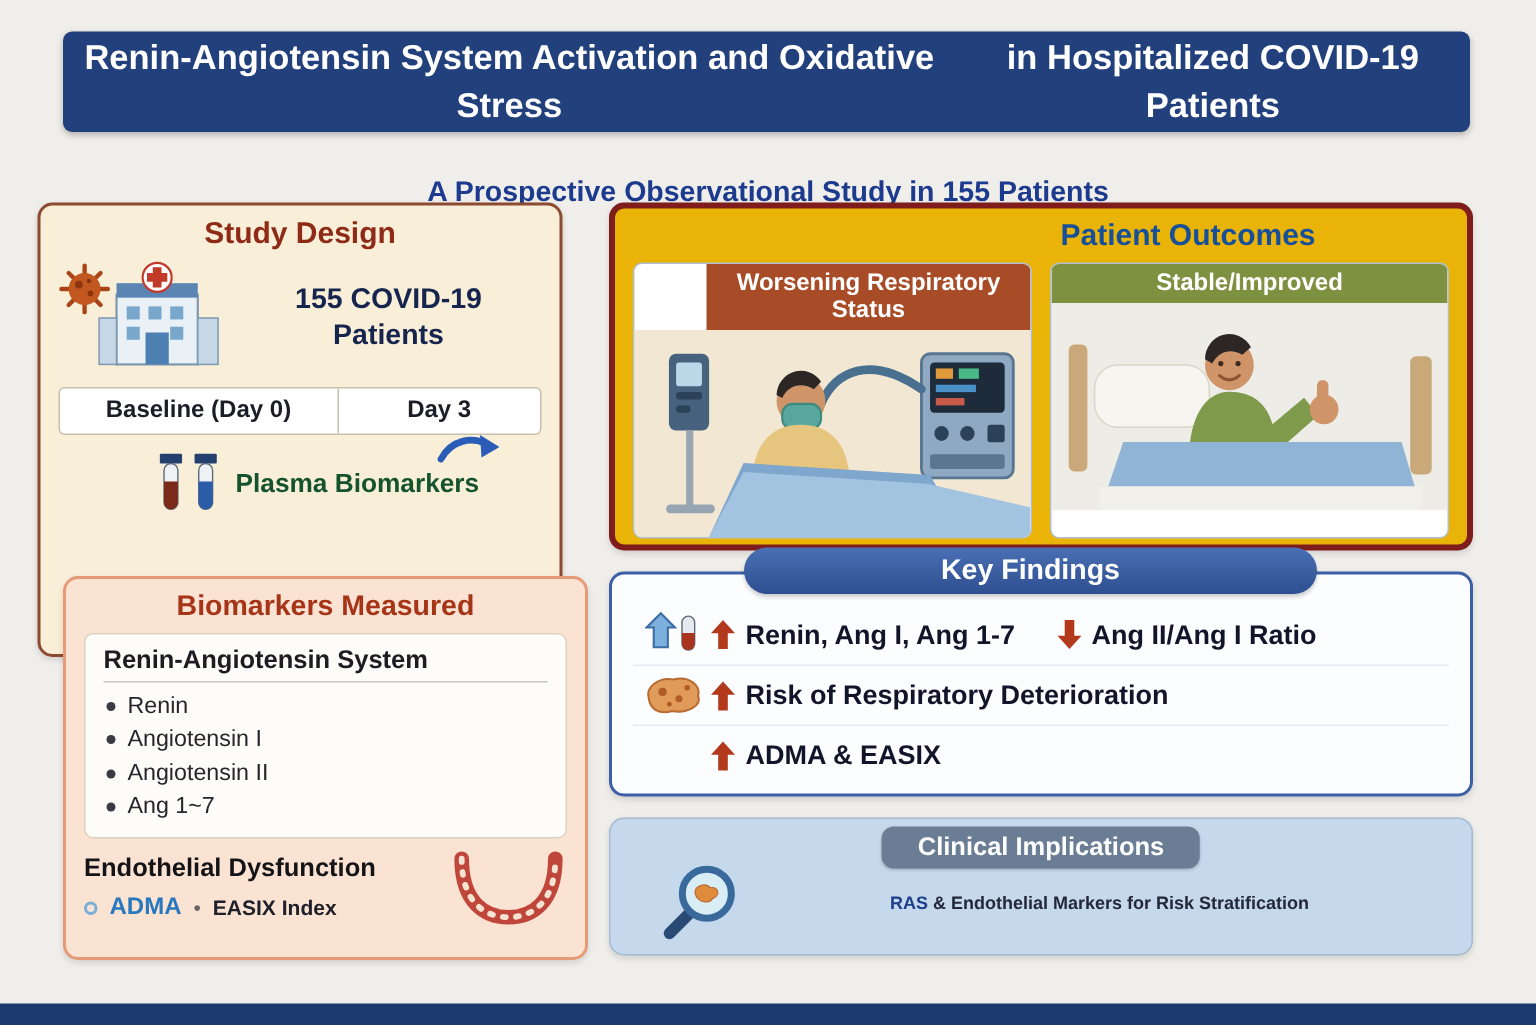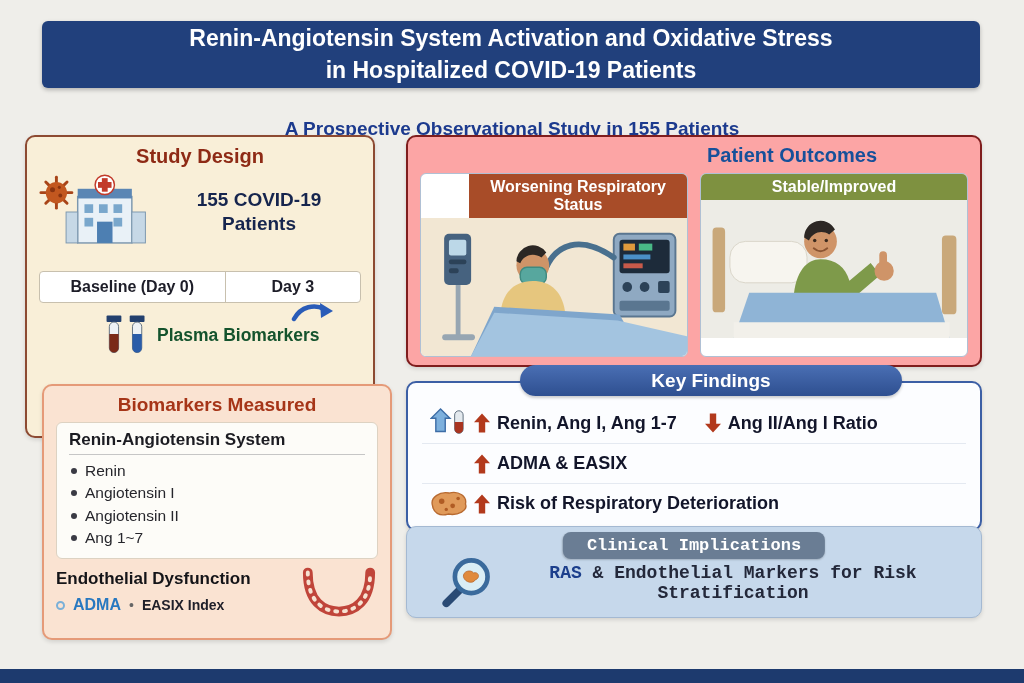--- a/index.html
+++ b/index.html
@@ -1,36 +1,36 @@
 <!DOCTYPE html>
 <html><head>
 <meta charset="utf-8">
 <style>
   * { margin:0; padding:0; box-sizing:border-box; }
   body { font-family:"Liberation Sans", sans-serif; background:#dddbd6; }
   .canvas { position:relative; width:1024px; height:683px; background:#efeeea; overflow:hidden; }
 
   
   .banner { position:absolute; left:42px; top:21px; width:938px; height:67px;
-    background:#21407c; border-radius:6px; color:#fff; display:flex; flex-direction:column;
+    background:#21407c; border-radius:6px; color:#fff; display:flex; flex-direction:row;
     justify-content:center; align-items:center; text-align:center; font-weight:bold;
     font-size:23px; line-height:1.35; box-shadow:0 2px 4px rgba(0,0,0,.25); }
   .subtitle-row { position:absolute; left:56px; top:102px; width:912px; display:flex; align-items:center; gap:16px;flex-direction:column; }
   .hline { flex:1; height:2px; background:#b6bac0; }
   .subtitle { color:#1c3a8e; font-weight:bold; font-size:19px; white-space:nowrap; }
 
   .panel { position:absolute; border-radius:10px; box-shadow:0 2px 4px rgba(0,0,0,.12); }
   .panel-title { text-align:center; font-weight:bold; }
 
   
   .study { left:25px; top:135px; width:350px; height:303px; background:#f9efd8; border:2px solid #8d4a32; padding:8px 12px; }
   .study-title { color:#8e2a15; font-size:20px; }
   .study-row { display:flex; align-items:center; margin-top:5px; }
   .patients-label { flex:1; text-align:center; color:#16254e; font-weight:bold; font-size:19px; line-height:1.25; padding:0 6px; }
-  .timetable { display:flex; margin-top:20px; background:#fff; border:1.5px solid #c8c0ae; border-radius:4px; overflow:hidden; }
+  .timetable { display:flex; margin-top:7px; background:#fff; border:1.5px solid #c8c0ae; border-radius:4px; overflow:hidden; }
   .timetable .cell { padding:6px 4px; text-align:center; font-weight:bold; font-size:16px; color:#1d1d28; }
   .cell-baseline { width:58%; border-right:1.5px solid #c8c0ae; }
   .cell-day3 { width:42%; }
   .plasma-row { display:flex; align-items:center; margin-top:10px; position:relative; padding-left:62px; }
   .plasma-label { margin-left:6px; font-weight:bold; font-size:17.5px; color:#14532d; }
   .curve-arrow { position:absolute; left:252px; top:-12px; }
 
   
   .bio { left:42px; top:384px; width:350px; height:256px; background:#fae3d2; border:2px solid #e59a78; padding:8px 12px; }
   .bio-title { color:#a63518; font-size:19px; }
@@ -42,49 +42,49 @@
   .endo { display:flex; margin-top:7px; align-items:center; }
   .endo-left { flex:1; }
   .endo-heading { font-weight:bold; font-size:17px; color:#141418; }
   .endo-row { display:flex; align-items:center; gap:8px; margin-top:7px; }
   .adma-dot { width:9px; height:9px; border:2px solid #7ab0d8; border-radius:50%; }
   .adma { color:#2878c0; font-weight:bold; font-size:16px; }
   .sep { color:#666; font-size:14px; }
   .easix { font-weight:bold; font-size:14px; color:#20202a; }
 
   
-  .outcomes { left:406px; top:135px; width:576px; height:232px; background:#fca5a5; border:2px solid #7f1d1d; padding:7px 12px; }
+  .outcomes { left:406px; top:135px; width:576px; height:232px; background:#eab308; border:4px solid #7f1d1d; padding:7px 12px; }
   .outcomes-title { color:#16509a; font-size:20px; position:relative; left:98px; }
   .cards { display:flex; gap:12px; margin-top:6px; }
   .card { flex:1; border-radius:6px; overflow:hidden; border:1px solid #b0c0d4; background:#fff; }
   .card-header { color:#fff; font-weight:bold; font-size:16px; text-align:center; padding:4px 2px; }
   .hdr-worsening { background:#a84c28;margin-left:48px; }
   .hdr-stable { background:#7e9140; }
   .scene { height:138px; }
   .scene svg { display:block; width:100%; height:100%; }
 
   
-  .kf-pill { position:absolute; left:520px; top:365px; width:382px; height:31px;
+  .kf-pill { position:absolute; left:496px; top:365px; width:382px; height:31px;
     background:linear-gradient(#4a6fb4,#2e4f90); border-radius:16px; color:#fff; font-weight:bold;
     font-size:19px; text-align:center; line-height:31px; z-index:3; box-shadow:0 2px 3px rgba(0,0,0,.2); }
   .findings { left:406px; top:381px; width:576px; height:150px; background:#fcfdff; border:2px solid #3c5fa5; padding:20px 14px 4px; }
   .f-row { display:flex; align-items:center; height:40px; padding:0 4px; }
   .f-row + .f-row { border-top:1px solid #e4e9f1; }
   .f-icon { width:46px; display:flex; justify-content:center; align-items:center; }
   .f-arrow { margin:0 7px 0 2px; display:flex; }
   .f-text { font-weight:bold; font-size:18px; color:#12152a; }
   .f-gap { width:26px; }
 
   
-  .clinical { left:406px; top:526px; width:576px; height:92px; background:#c6d8eb; border:1.5px solid #a4b9d2;font-family:Liberation Mono, monospace; }
+  .clinical { left:406px; top:545px; width:576px; height:92px; background:#c6d8eb; border:1.5px solid #a4b9d2; }
   .cl-pill { position:absolute; top:5px; left:50%; transform:translateX(-50%); background:#6a7d94;
     border-radius:8px; color:#fff; font-weight:bold; font-size:17px; padding:4px 24px; white-space:nowrap;
     box-shadow:0 1px 2px rgba(0,0,0,.2); }
   .cl-row { display:flex; align-items:center; height:100%; padding:24px 20px 2px 30px; gap:12px; }
-  .cl-text { flex:1; text-align:center; font-weight:bold; font-size:18px; color:#23283a; }
+  .cl-text { flex:1; text-align:center; font-weight:bold; font-size:12px; color:#23283a; }
   .cl-text .ras { color:#1c3f8c; }
 
   .bottom-bar { position:absolute; left:0; top:669px; width:1024px; height:14px; background:#1d3a6e; }
 </style>
 </head>
 <body>
 
 <div class="canvas">
 
   <header class="banner">
@@ -256,45 +256,45 @@
       <span class="f-text">Renin, Ang I, Ang 1-7</span>
       <span class="f-gap"></span>
       <span class="f-arrow">
           <svg viewBox="0 0 20 24" width="16" height="20">
             <path d="M10 24 L0 13 L6 13 L6 0 L14 0 L14 13 L20 13 Z" fill="#b2391c"></path>
           </svg>
         </span>
       <span class="f-text">Ang II/Ang I Ratio</span>
     </div>
     <div class="f-row">
-      <span class="f-icon"></span>
-      <span class="f-arrow">
-          <svg viewBox="0 0 20 24" width="16" height="20">
-            <path d="M10 0 L20 11 L14 11 L14 24 L6 24 L6 11 L0 11 Z" fill="#b2391c"></path>
-          </svg>
-        </span>
-      <span class="f-text">ADMA &amp; EASIX</span>
-    </div>
-    <div class="f-row">
       <span class="f-icon">
         <svg viewBox="0 0 46 32" width="42" height="30">
           <path d="M5 18 C2 9 13 2 23 4 C34 1 43 8 41 16 C44 23 33 29 22 27 C12 30 6 25 5 18 Z" fill="#e09a5a" stroke="#b86a30" stroke-width="1.5"></path>
           <circle cx="15" cy="13" r="3" fill="#b05c24"></circle>
           <circle cx="27" cy="18" r="2.6" fill="#b05c24"></circle>
           <circle cx="33" cy="10" r="2" fill="#b05c24"></circle>
           <circle cx="20" cy="22" r="1.8" fill="#b05c24"></circle>
         </svg>
       </span>
       <span class="f-arrow">
           <svg viewBox="0 0 20 24" width="16" height="20">
             <path d="M10 0 L20 11 L14 11 L14 24 L6 24 L6 11 L0 11 Z" fill="#b2391c"></path>
           </svg>
         </span>
       <span class="f-text">Risk of Respiratory Deterioration</span>
     </div>
+    <div class="f-row">
+      <span class="f-icon"></span>
+      <span class="f-arrow">
+          <svg viewBox="0 0 20 24" width="16" height="20">
+            <path d="M10 0 L20 11 L14 11 L14 24 L6 24 L6 11 L0 11 Z" fill="#b2391c"></path>
+          </svg>
+        </span>
+      <span class="f-text">ADMA &amp; EASIX</span>
+    </div>
   </section>
 
   <section class="panel clinical">
     <div class="cl-pill">Clinical Implications</div>
     <div class="cl-row">
       <svg viewBox="0 0 72 72" width="56" height="56">
         <line x1="12" y1="62" x2="30" y2="44" stroke="#2a4a74" stroke-width="10" stroke-linecap="round"></line>
         <circle cx="44" cy="28" r="21" fill="#d9edf5" stroke="#3a6a9c" stroke-width="6"></circle>
         <path d="M34 28 C33 21 43 18 47 23 C54 21 56 30 49 32 C47 37 36 36 34 28 Z" fill="#e08a3c" stroke="#b86a30"></path>
       </svg>

